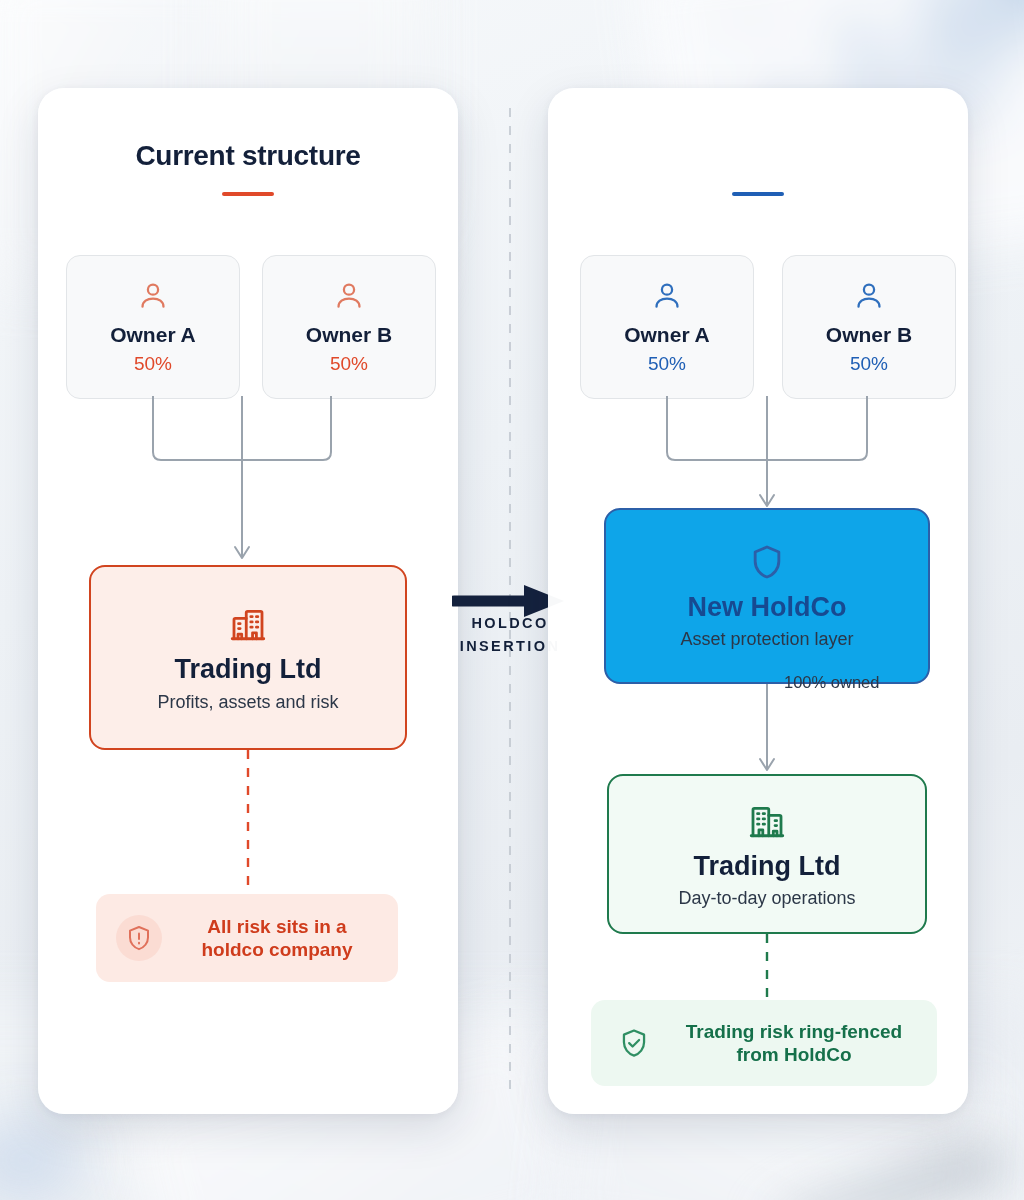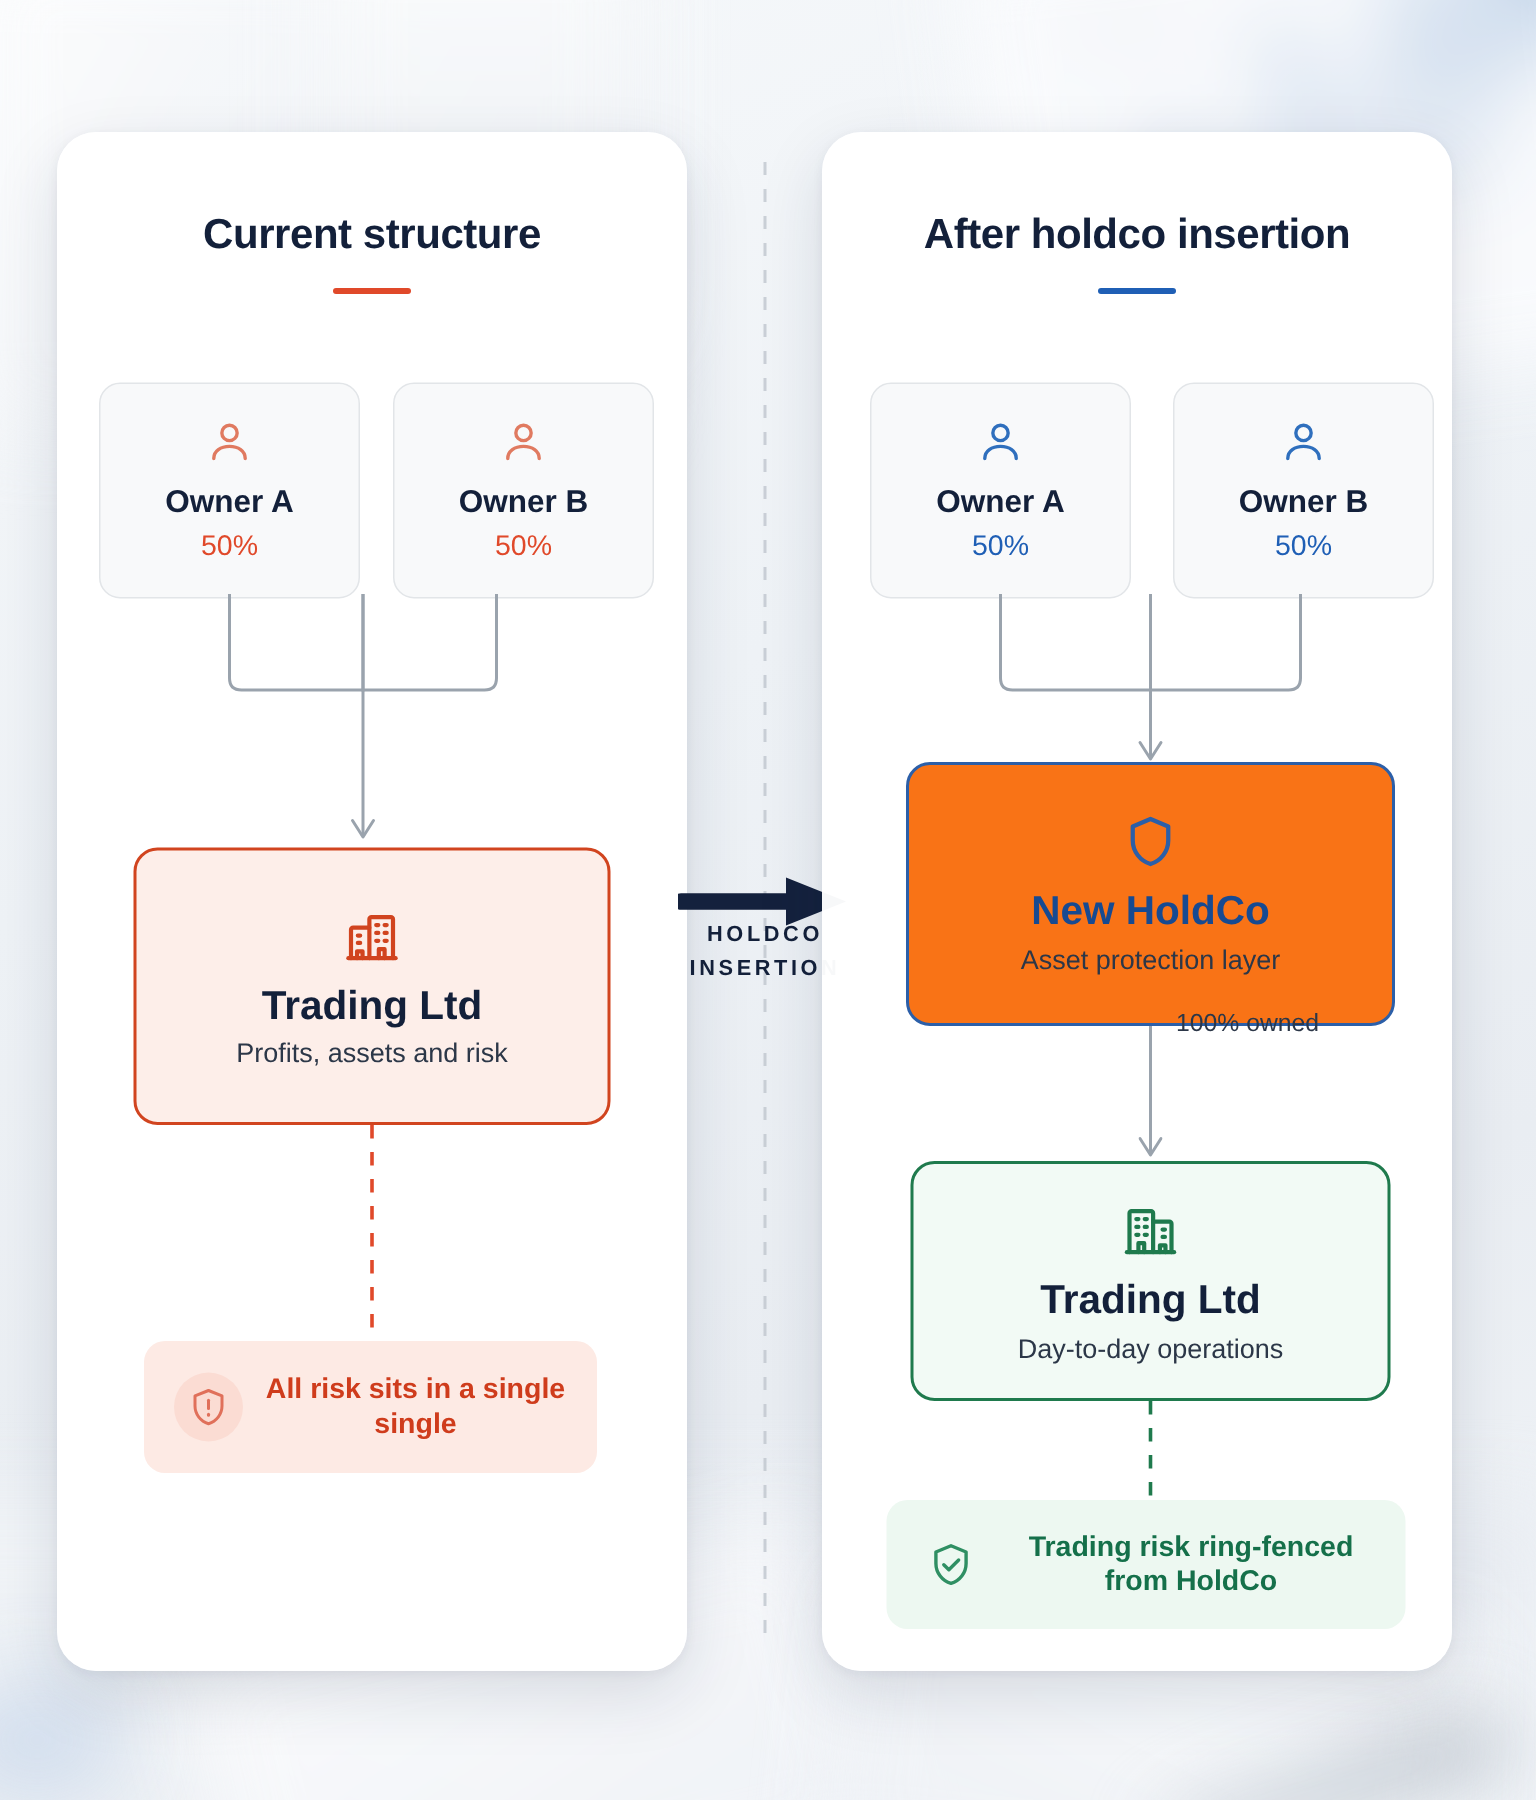--- a/index.html
+++ b/index.html
@@ -166,21 +166,21 @@
 
   #card-trading-red {
     left: 89px; top: 565px; width: 318px; height: 185px;
     background: #fdeee9;
     border: 2px solid #d1441f;
   }
   #card-trading-red .entity-title { color: #13203a; }
 
   #card-holdco {
     left: 604px; top: 508px; width: 326px; height: 176px;
-    background: #f97316;
+    background: #0ea5e9;
     border: 2px solid #2c5fa8;
   }
   #card-holdco .entity-title { color: #174a91; }
 
   #card-trading-green {
     left: 607px; top: 774px; width: 320px; height: 160px;
     background: #f2faf5;
     border: 2px solid #1f7a4d;
   }
   #card-trading-green .entity-title { color: #13203a; }
@@ -351,36 +351,35 @@
   </svg>
 
   <div class="note-banner" id="note-risk">
     <span class="icon-bubble">
       <svg width="30" height="30" viewBox="0 0 24 24" fill="none" stroke="#e0705a" stroke-width="1.6" stroke-linecap="round" stroke-linejoin="round">
         <path d="M12 3.2 4.8 6.1v5.4c0 4.4 3 8.2 7.2 9.4 4.2-1.2 7.2-5 7.2-9.4V6.1Z"></path>
         <path d="M12 8.4v4.4"></path>
         <path d="M12 15.8v.6"></path>
       </svg>
     </span>
-    <div class="note-text">All risk sits in a single single</div>
+    <div class="note-text">All risk sits in a holdco company</div>
   </div>
 
   <div id="divider"></div>
 
   <svg id="center-arrow" viewBox="0 0 115 36">
     <path d="M2,18 L82,18" stroke="#14213d" stroke-width="11" stroke-linecap="round"></path>
     <path d="M72,2 L112,18 L72,34 Z" fill="#14213d"></path>
   </svg>
   <div id="insertion-caption">
     <div>HOLDCO</div>
     <div>INSERTION</div>
   </div>
 
   <div class="panel" id="panel-right">
-    <div class="panel-title">After holdco insertion</div>
     <div class="title-rule" id="rule-right"></div>
   </div>
 
   <div class="owner-card" style="left:580px; top:255px;">
     <span class="person-icon">
       <svg width="34" height="34" viewBox="0 0 24 24" fill="none" stroke="#2f6fbd" stroke-width="1.6" stroke-linecap="round" stroke-linejoin="round">
         <circle cx="12" cy="7.5" r="3.6"></circle>
         <path d="M4.6 19.5c0-3.6 3.3-5.7 7.4-5.7s7.4 2.1 7.4 5.7"></path>
       </svg>
     </span>

